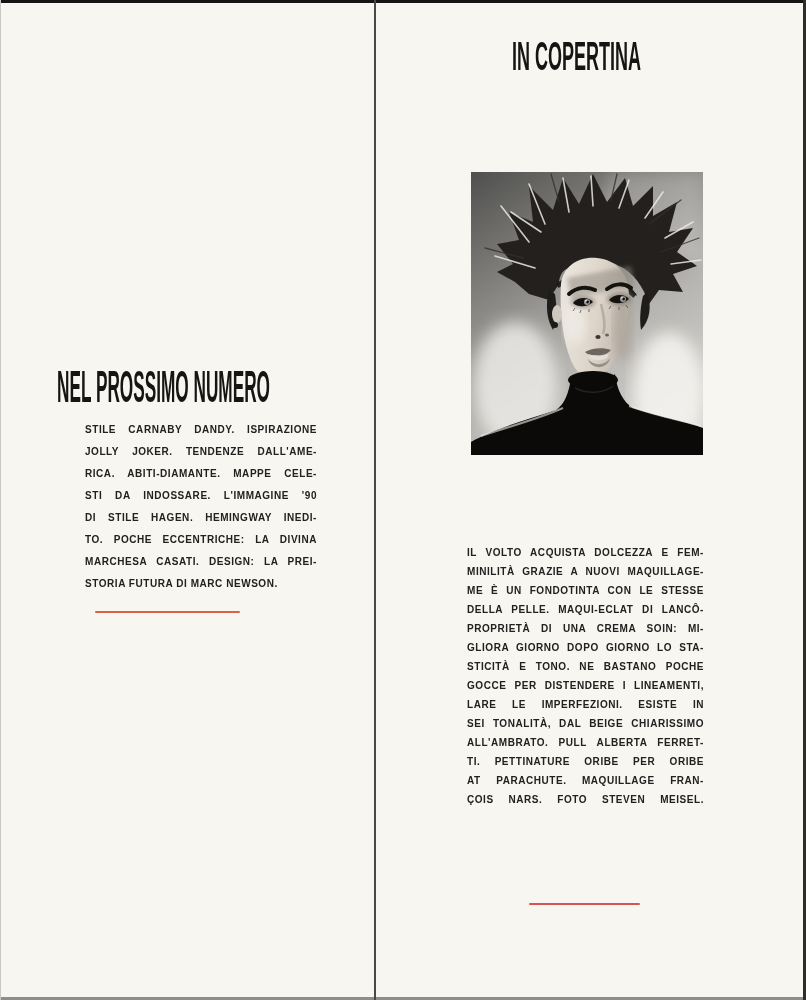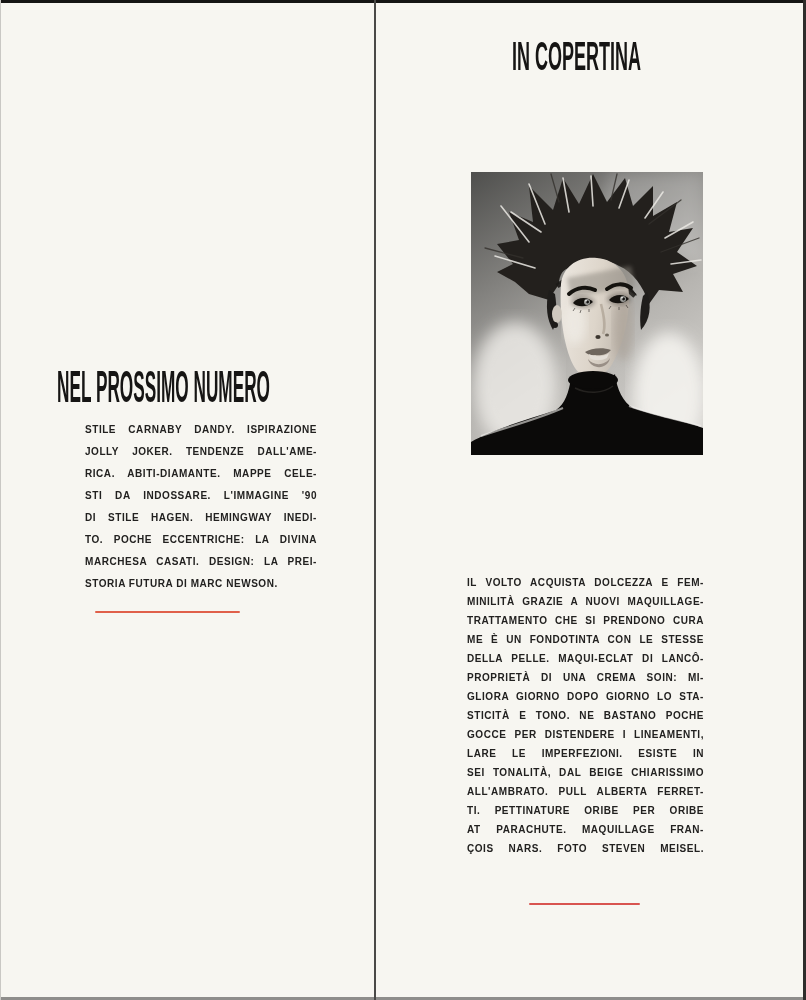--- a/index.html
+++ b/index.html
@@ -39,21 +39,21 @@
   }
   .bodycol .tline{
     width:100%;
     text-align:justify;
     text-align-last:justify;
     white-space:normal;
     overflow:hidden;
   }
   .col-left-body{left:57px;top:419px;width:232px;line-height:22px;margin-left:28px;}
   .col-left-body .tline.last{text-align-last:left;}
-  .col-right-body{left:467px;top:573px;width:237px;line-height:19px;}
+  .col-right-body{left:467px;top:543px;width:237px;line-height:19px;}
   .col-right-body .tline.last{text-align-last:justify;}
 
   .rule{position:absolute;height:2px;border-radius:1px;}
   .rule-left{left:95px;top:611px;width:145px;background:var(--accent-rule-left);}
   .rule-right{left:529px;top:903px;width:111px;background:var(--accent-rule-right);}
 
   .photo{
     position:absolute;left:471px;top:172px;width:232px;height:283px;
     background:#8a8a87;
   }
@@ -193,21 +193,20 @@
         <path d="M10,264 C40,254 70,246 92,236" stroke="#f0efeb" stroke-width="2" fill="none" opacity="0.6"></path>
         <path d="M158,234 C186,244 214,249 230,254" stroke="#f0efeb" stroke-width="2" fill="none" opacity="0.6"></path>
         <path d="M104,216 C116,222 132,222 142,214" stroke="#2a2826" stroke-width="1.5" fill="none" opacity="0.8"></path>
       </g>
     </svg>
   </div>
 
   <div class="bodycol col-right-body">
       <div class="tline">IL VOLTO ACQUISTA DOLCEZZA E FEM-</div>
       <div class="tline">MINILITÀ GRAZIE A NUOVI MAQUILLAGE-</div>
-      <div class="tline">TRATTAMENTO CHE SI PRENDONO CURA</div>
       <div class="tline">ME È UN FONDOTINTA CON LE STESSE</div>
       <div class="tline">DELLA PELLE. MAQUI-ECLAT DI LANCÔ-</div>
       <div class="tline">PROPRIETÀ DI UNA CREMA SOIN: MI-</div>
       <div class="tline">GLIORA GIORNO DOPO GIORNO LO STA-</div>
       <div class="tline">STICITÀ E TONO. NE BASTANO POCHE</div>
       <div class="tline">GOCCE PER DISTENDERE I LINEAMENTI,</div>
       <div class="tline">LARE LE IMPERFEZIONI. ESISTE IN</div>
       <div class="tline">SEI TONALITÀ, DAL BEIGE CHIARISSIMO</div>
       <div class="tline">ALL'AMBRATO. PULL ALBERTA FERRET-</div>
       <div class="tline">TI. PETTINATURE ORIBE PER ORIBE</div>

